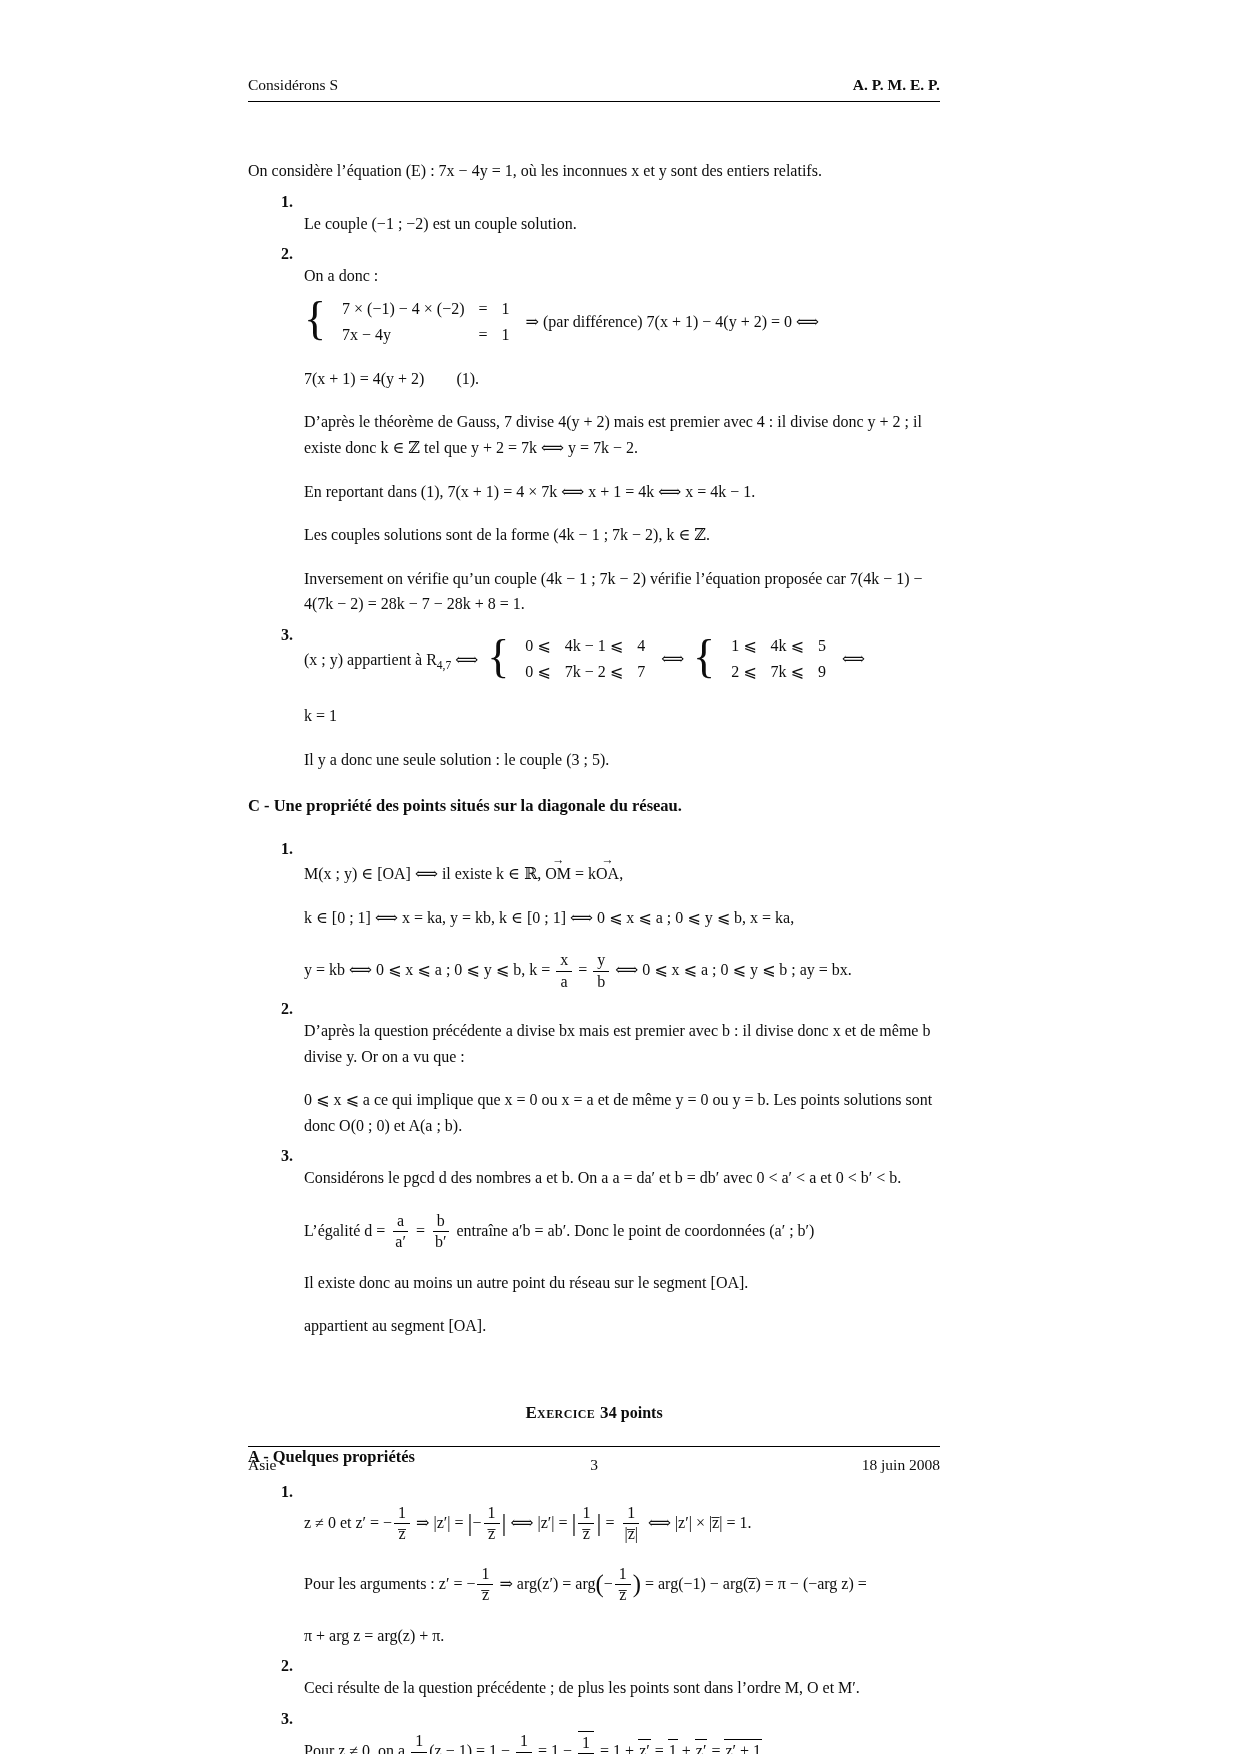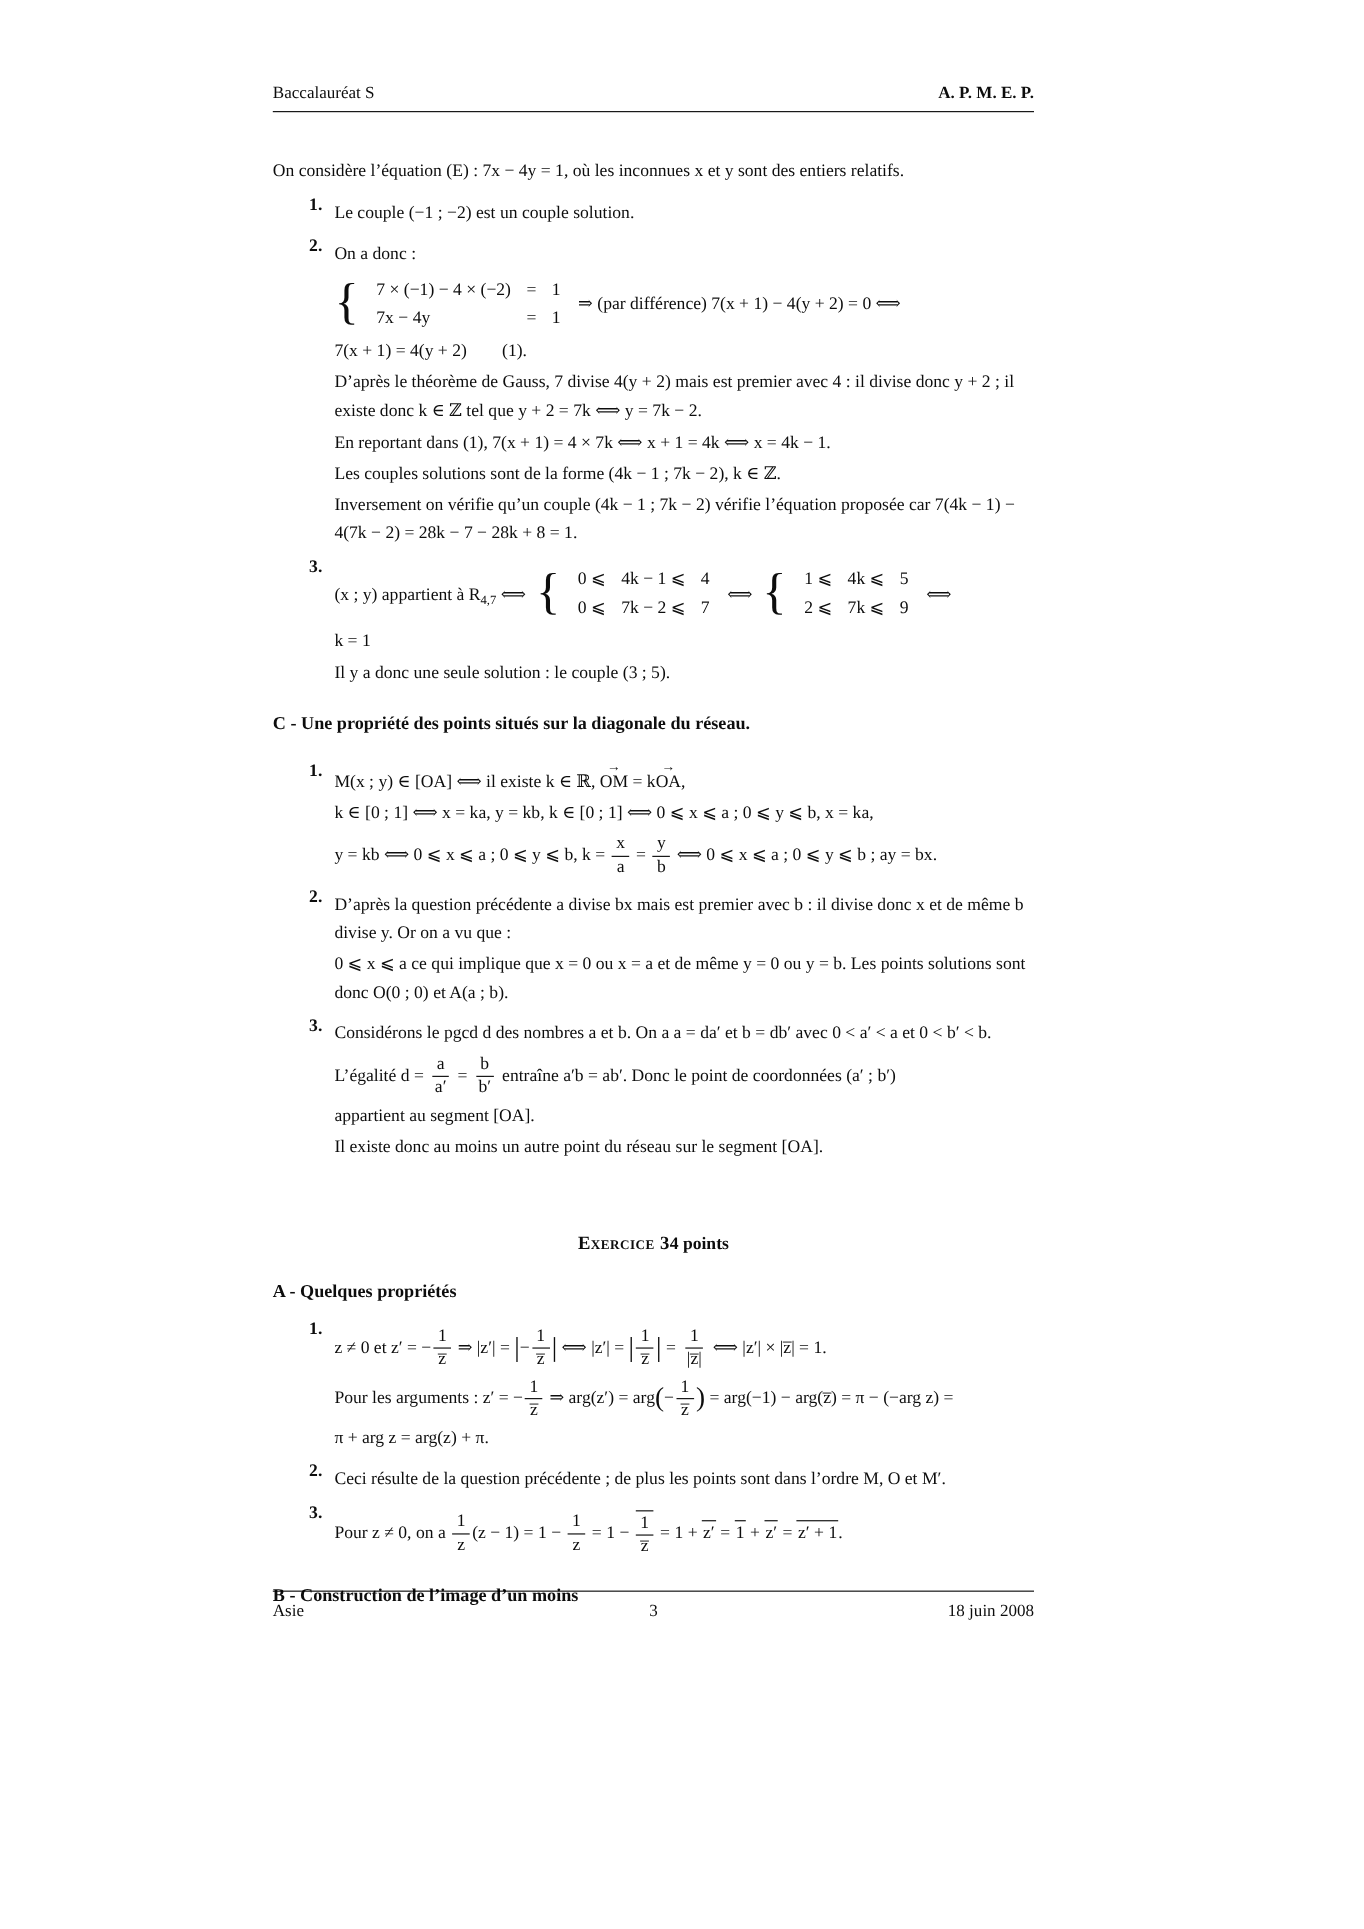--- a/index.html
+++ b/index.html
@@ -10,21 +10,21 @@
     font-size:16px; color:#0d0d0d; overflow:hidden;
   }
   .doc-header { position:absolute; left:248px; top:76px; width:692px;
     display:flex; justify-content:space-between; align-items:baseline; font-size:15.5px; }
   .doc-header .hdr-right { font-weight:bold; }
   .header-rule { position:absolute; left:248px; top:101px; width:692px; border-top:1.7px solid #000; }
   .content { position:absolute; left:248px; top:140px; width:692px; }
 
   .sec-title { font-size:16.5px; font-weight:bold; margin:24px 0 14px; }
   .content > .sec-title:first-child { margin-top:14px; }
-  .para { line-height:1.6; margin-top:3px; }
+  .para { line-height:1.6; margin-top:18px; }
   .math { padding-top:3px; }
 
   .li { display:flex; margin-top:9px; }
   .li-num { flex:0 0 23px; margin-left:33px; font-weight:bold; }
   .li-body { flex:1; min-width:0; }
 
   .display-row { display:flex; align-items:center; gap:9px; margin:7px 0 4px; }
   .brace { font-size:46px; line-height:0.8; font-weight:300; transform:translateY(-2px); flex:none; }
   table.sys { border-collapse:collapse; flex:none; }
   table.sys td { padding:1px 7px; line-height:1.5; white-space:nowrap; }
@@ -55,21 +55,21 @@
   .footer-row .f-left { flex:1; text-align:left; }
   .footer-row .f-center { flex:1; text-align:center; }
   .footer-row .f-right { flex:1; text-align:right; }
 </style>
 </head>
 <body>
 
 <div class="page">
 
   <header class="doc-header">
-    <span class="hdr-left">Baccalauréat S</span>
+    <span class="hdr-left">Considérons S</span>
     <span class="hdr-right">A. P. M. E. P.</span>
   </header>
   <div class="header-rule"></div>
 
   <main class="content">
 
     <p class="para">On considère l’équation (E) : 7x − 4y = 1, où les inconnues x et y sont des entiers relatifs.</p>
 
     <div class="li">
       <span class="li-num">1.</span>
@@ -182,22 +182,22 @@
       <span class="li-num">3.</span>
       <div class="li-body">
         <p class="para">Considérons le pgcd d des nombres a et b. On a a = da′ et b = db′ avec 0 &lt; a′ &lt; a et 0 &lt; b′ &lt; b.</p>
         <p class="para math"><span class="seg-tx">L’égalité d = </span><span class="frac">
               <span class="num">a</span>
               <span class="den">a′</span>
             </span><span class="seg-tx"> = </span><span class="frac">
               <span class="num">b</span>
               <span class="den">b′</span>
             </span><span class="seg-tx"> entraîne a′b = ab′. Donc le point de coordonnées (a′ ; b′)</span></p>
+        <p class="para">Il existe donc au moins un autre point du réseau sur le segment [OA].</p>
         <p class="para">appartient au segment [OA].</p>
-        <p class="para">Il existe donc au moins un autre point du réseau sur le segment [OA].</p>
       </div>
     </div>
 
     <div class="ex-row">
       <span class="ex-title">Exercice 3</span>
       <span class="ex-points">4 points</span>
     </div>
 
     <h3 class="sec-title">A - Quelques propriétés</h3>
 

